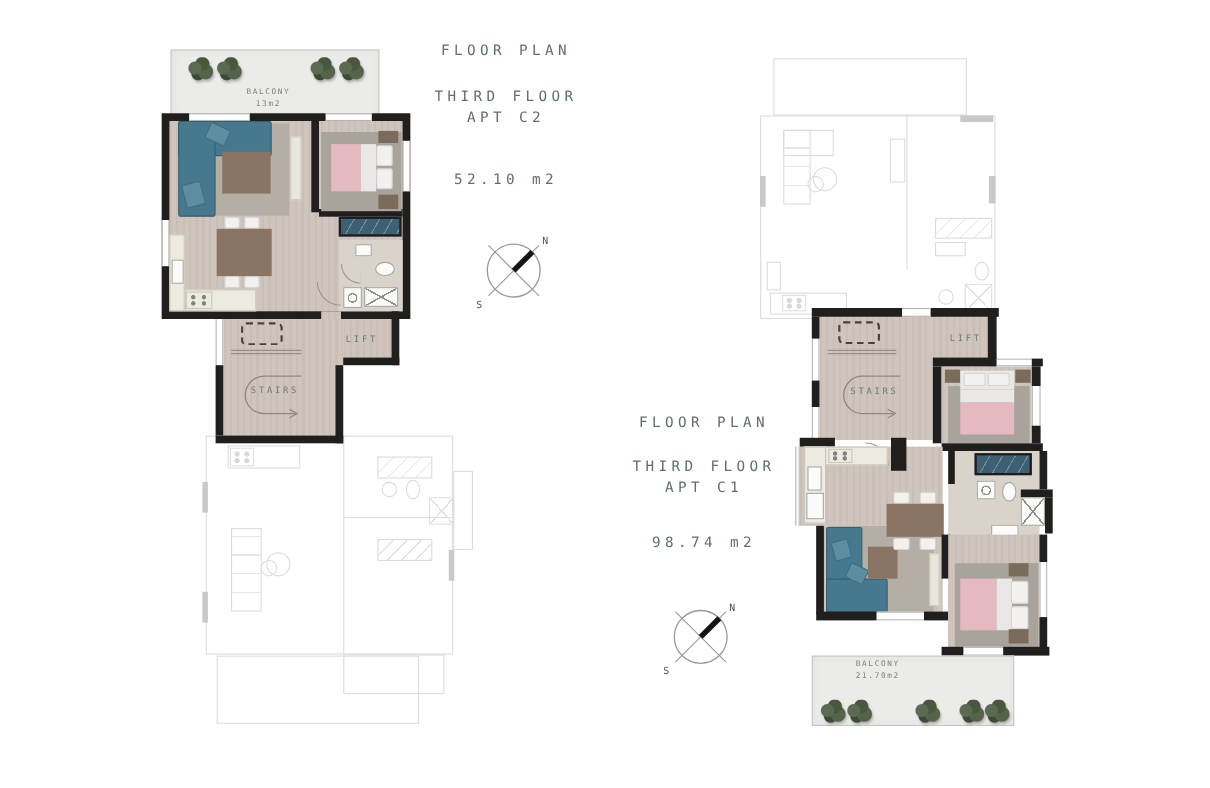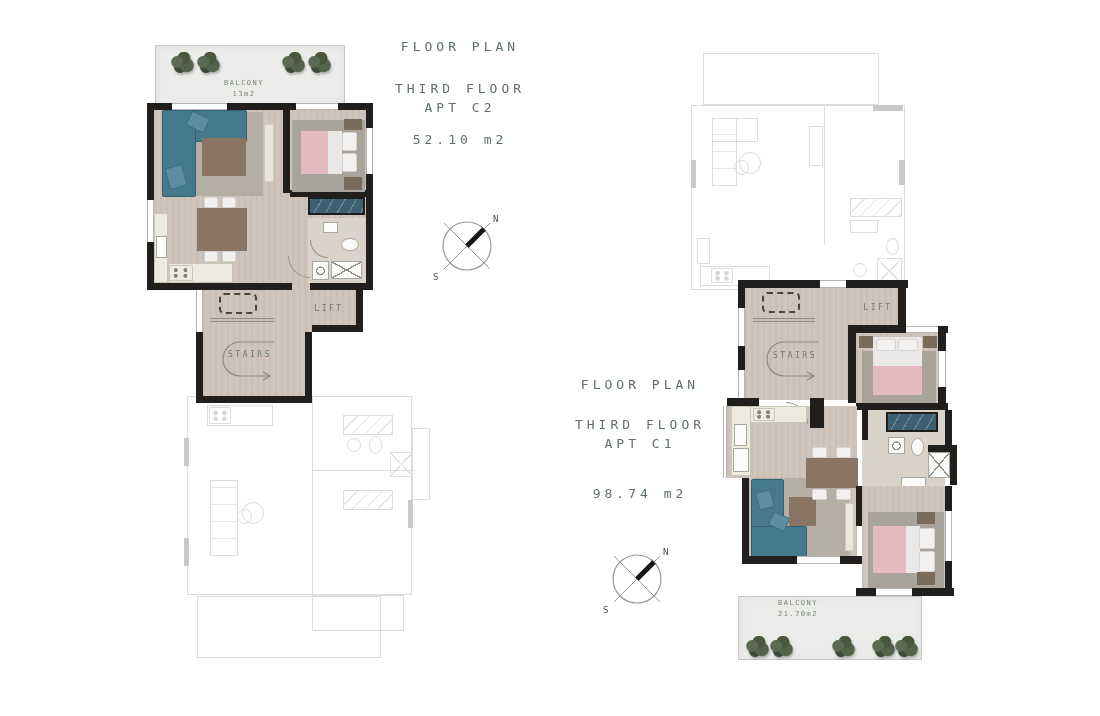--- a/index.html
+++ b/index.html
@@ -139,21 +139,21 @@
     <path d="M60 8 H26 A17 17 0 0 0 26 42 H54" fill="none" stroke="#8f897f" stroke-width="1.2"></path>
     <path d="M49 38 L56 42 L49 46" fill="none" stroke="#8f897f" stroke-width="1.2"></path>
   </svg>
   <div class="a lbl" style="left:210px;top:350px;width:80px">STAIRS</div>
   <div class="a lbl" style="left:299px;top:304px;width:60px">LIFT</div>
   <div class="a arc" style="left:288px;top:256px;width:22px;height:22px"></div>
 
   <div class="a h" style="left:360px;top:39px;width:200px">FLOOR PLAN</div>
   <div class="a h" style="left:360px;top:81px;width:200px">THIRD FLOOR</div>
   <div class="a h" style="left:360px;top:100px;width:200px">APT C2</div>
-  <div class="a h" style="left:360px;top:132px;width:200px">52.10 m2</div>
+  <div class="a h" style="left:360px;top:156px;width:200px">52.10 m2</div>
 
   <svg class="a" style="left:427px;top:206px" width="80" height="80" viewBox="0 0 80 80">
     <line x1="17" y1="63" x2="63" y2="17" stroke="#9a9a9a" stroke-width="1"></line>
     <line x1="17" y1="17" x2="63" y2="63" stroke="#9a9a9a" stroke-width="1"></line>
     <circle cx="40" cy="40" r="24" fill="none" stroke="#9a9a9a" stroke-width="1.2"></circle>
     <line x1="40" y1="40" x2="57" y2="23" stroke="#151515" stroke-width="5"></line>
     <text x="66" y="16" font-size="9" fill="#4d4d4d">N</text>
     <text x="6" y="74" font-size="9" fill="#4d4d4d">S</text>
   </svg>
 

